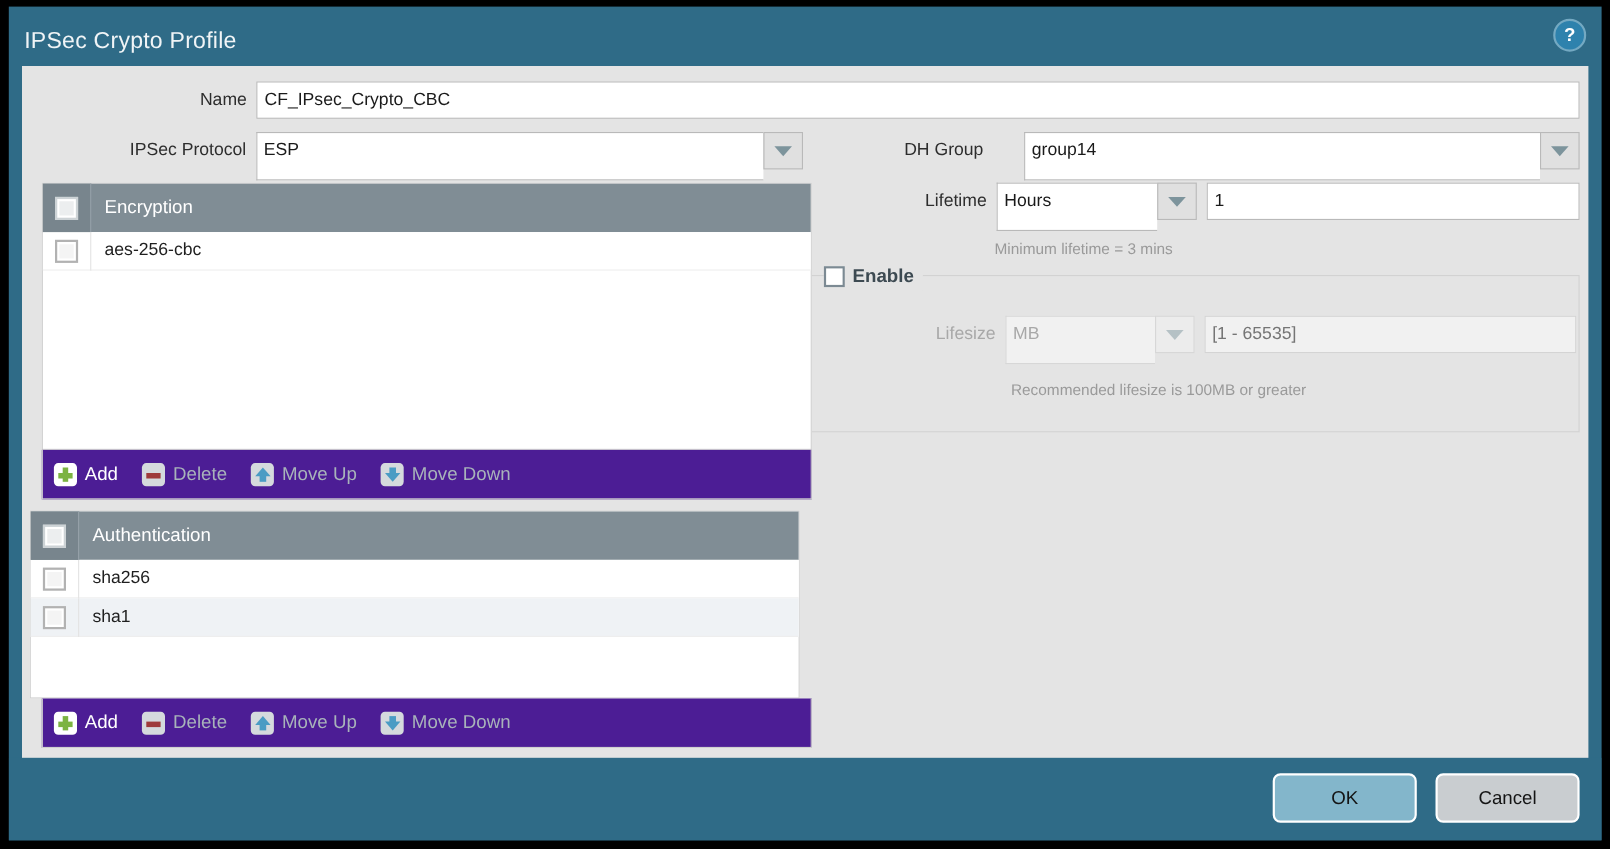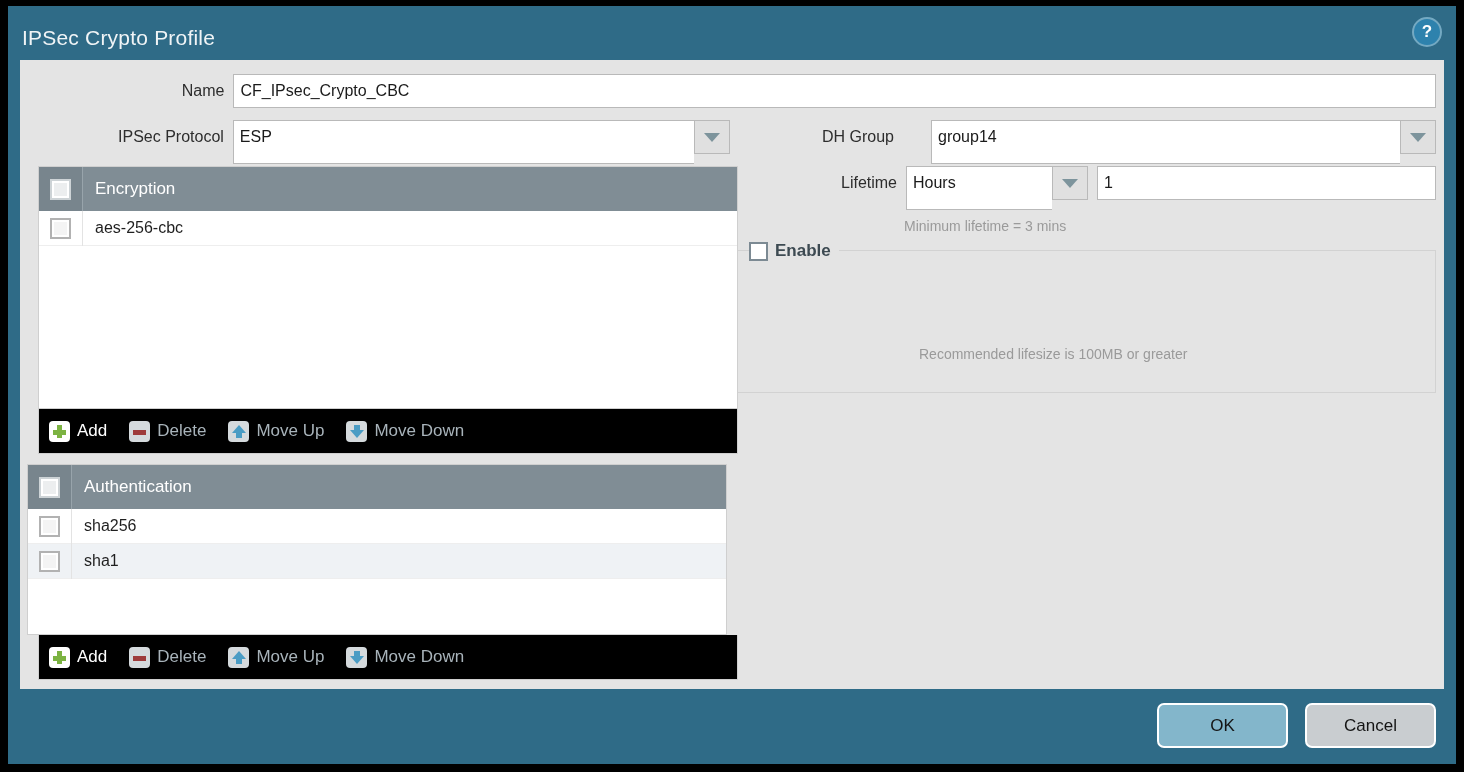--- a/index.html
+++ b/index.html
@@ -232,21 +232,21 @@
   }
   .lp-header .gcb {
     border-color: #cdd3d6;
     background: #eceeef;
   }
 
   
   .lp-toolbar {
     position: absolute;
     height: 45px;
-    background: #000000;
+    background: #4c1d95;
     display: flex;
     align-items: center;
     box-sizing: border-box;
     border: 1px solid #cfcfcf;
     border-top: none;
   }
   .tbbtn {
     display: flex;
     align-items: center;
     margin-left: 10px;
@@ -434,20 +434,28 @@
       </div>
       <input class="tinput" style="width: 353px; margin-left: 9px;" value="1">
     </div>
 
     <div class="hint" style="left:884px; top:158px;">Minimum lifetime = 3 mins</div>
 
     <div class="fieldset" style="left:716px; top:190px; width:700px; height:143px;">
       <div class="fs-legend">
         <div class="wcb"></div>
         <div class="fslabel">Enable</div>
+      </div>
+      <div class="row" style="left:0px; top:36px; width:700px;">
+        <div class="flabel" style="width:168px; color:#a8a8a8;">Lifesize</div>
+        <div class="combo disabled" style="width:172px;">
+          <div class="cval">MB</div>
+          <div class="cbtn"></div>
+        </div>
+        <input class="tinput disabled" style="width: 338px; margin-left: 9px;" placeholder="[1 - 65535]">
       </div>
       <div class="hint" style="left:182px; top:95px;">Recommended lifesize is 100MB or greater</div>
     </div>
 
     <div class="listpanel" style="left:18px; top:106px; width:700px; height:243px;">
       <div class="lp-header">
         <div class="cbcell">
           <div class="gcb"></div>
         </div>
         <div class="htext">Encryption</div>

